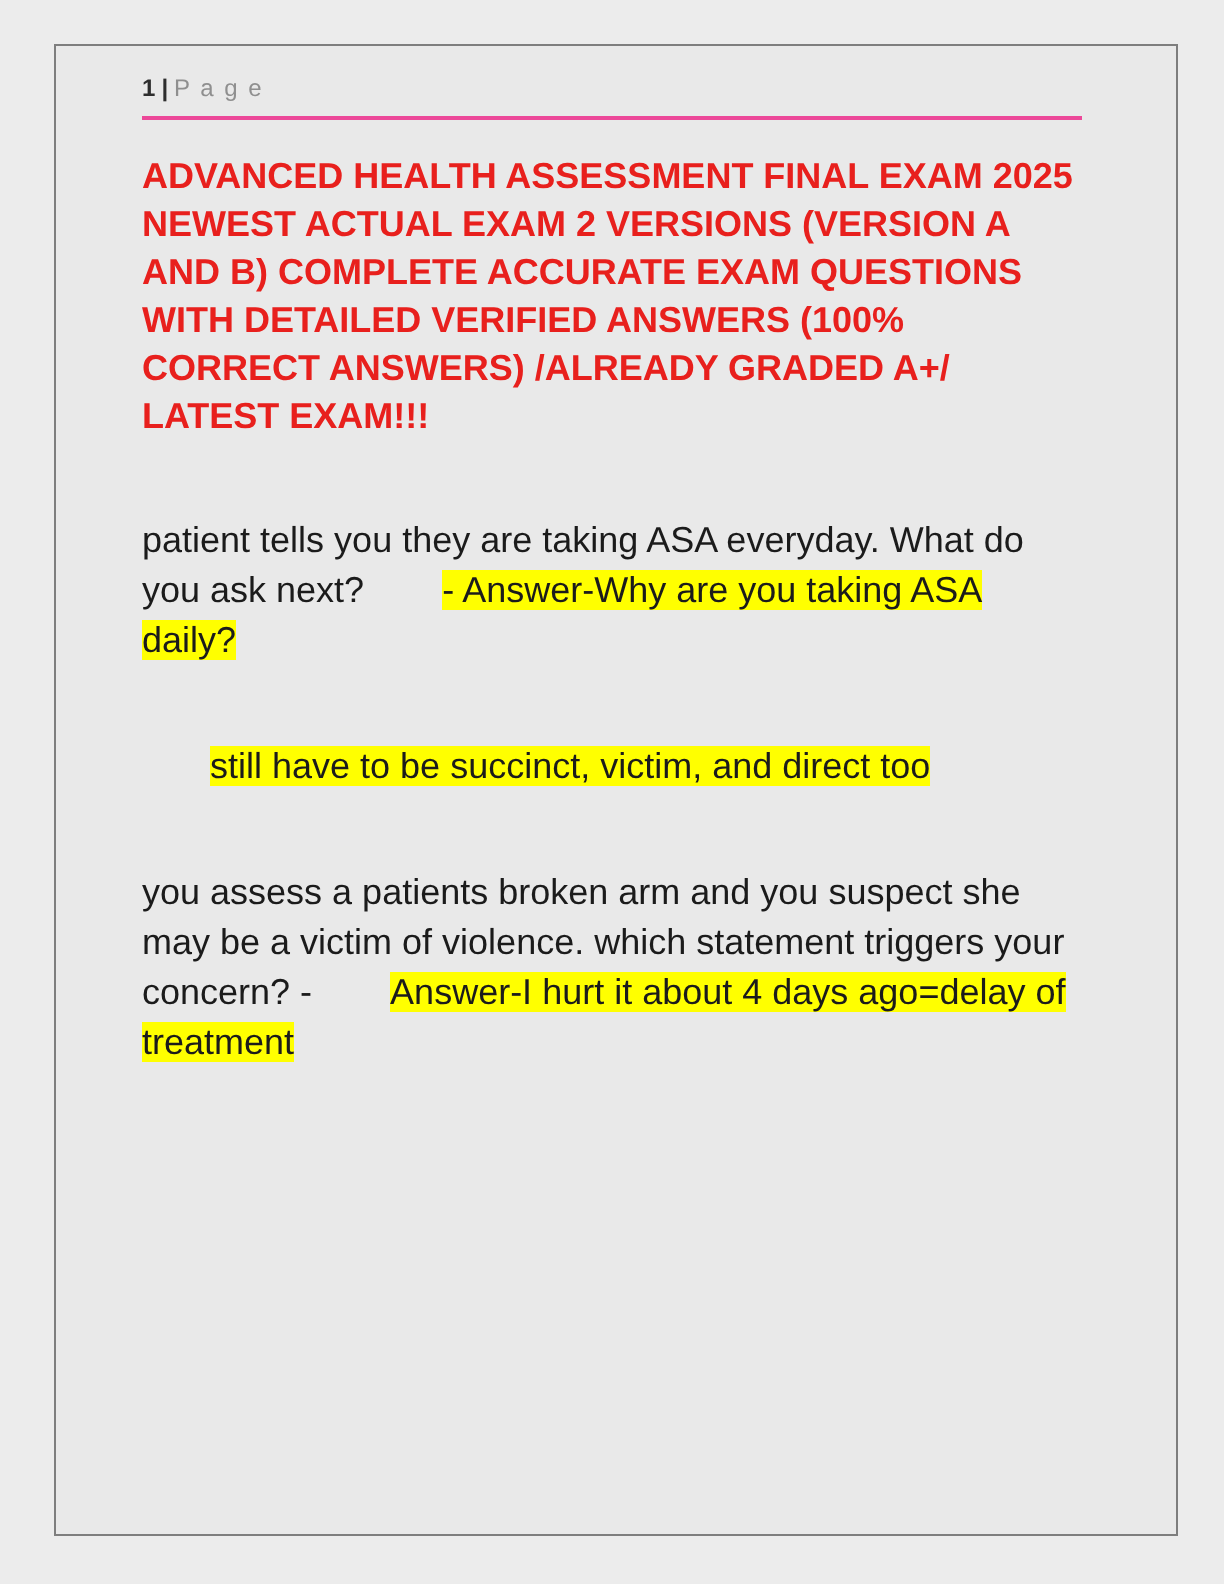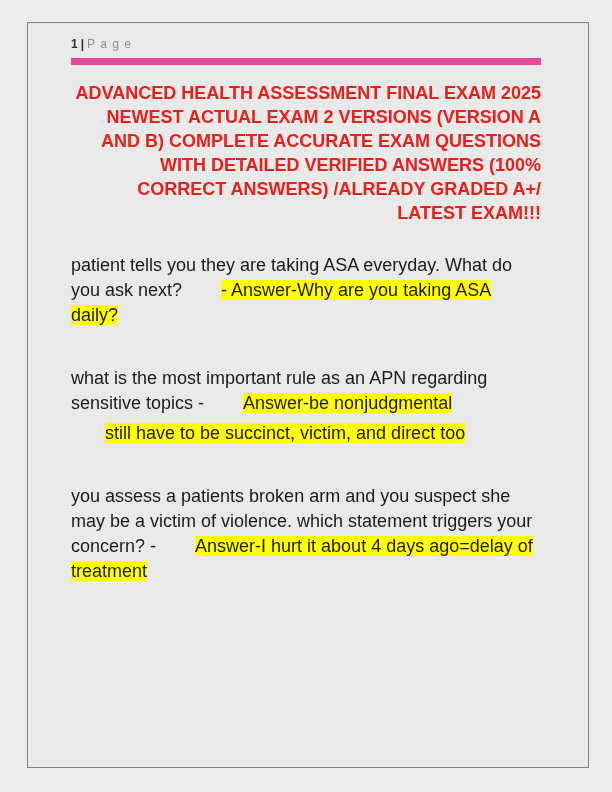--- a/index.html
+++ b/index.html
@@ -19,35 +19,35 @@
     left: 27px; top: 22px;
     width: 562px; height: 746px;
     background: #e9e9e9;
     border: 1px solid #7e7e7e;
     padding: 0 47px 0 43px;
     overflow: hidden;
   }
   .page-header {
     margin-top: 14px;
     padding-bottom: 7px;
-    border-bottom: 7px solid #ec4899;
+    border-bottom: 2px solid #ec4899;
     font-size: 12px;
     line-height: 14px;
     white-space: pre;
   }
   .page-number { font-weight: bold; color: #2e2e2e; }
   .page-header-sep { font-weight: bold; color: #2e2e2e; padding: 0 3px; }
   .page-header-label { color: #8f8f8f; letter-spacing: 1px; }
   .doc-title {
     margin-top: 16px;
-    margin-bottom: 28px;
+    margin-bottom: 38px;
     font-size: 18px;
     font-weight: bold;
     line-height: 24px;
-    text-align: right;
+    text-align: left;
     color: var(--title-color, #e8201d);
   }
   .qa-list {
     font-size: 18px;
     line-height: 25px;
     color: #1b1b1b;
   }
   .qa-block { margin-bottom: 38px; }
   .qa-block p { margin: 0 0 5px 0; }
   .hl { background: var(--hl-color, #ffff00); margin-left: 34px; }
@@ -60,21 +60,20 @@
 
     <div class="page-header"><span class="page-number">1</span><span class="page-header-sep">|</span><span class="page-header-label">P a g e</span></div>
 
     <div class="doc-title">ADVANCED HEALTH ASSESSMENT FINAL EXAM 2025 NEWEST ACTUAL EXAM 2 VERSIONS (VERSION A AND B) COMPLETE ACCURATE EXAM QUESTIONS WITH DETAILED VERIFIED ANSWERS (100% CORRECT ANSWERS) /ALREADY GRADED A+/ LATEST EXAM!!!</div>
 
     <div class="qa-list" id="qa-container">
         <div class="qa-block">
           <p><span>patient tells you they are taking ASA everyday. What do you ask next? </span><span class="hl">- Answer-Why are you taking ASA daily?</span></p>
         </div>
         <div class="qa-block">
-          <p><span>what is the most important rule as an APN regarding sensitive topics - </span><span class="hl">Answer-be nonjudgmental</span></p>
           <p><span class="hl">still have to be succinct, victim, and direct too</span></p>
         </div>
         <div class="qa-block">
           <p><span>you assess a patients broken arm and you suspect she may be a victim of violence. which statement triggers your concern? - </span><span class="hl">Answer-I hurt it about 4 days ago=delay of treatment</span></p>
         </div>
       </div>
 
   </div>
 </div>
 

